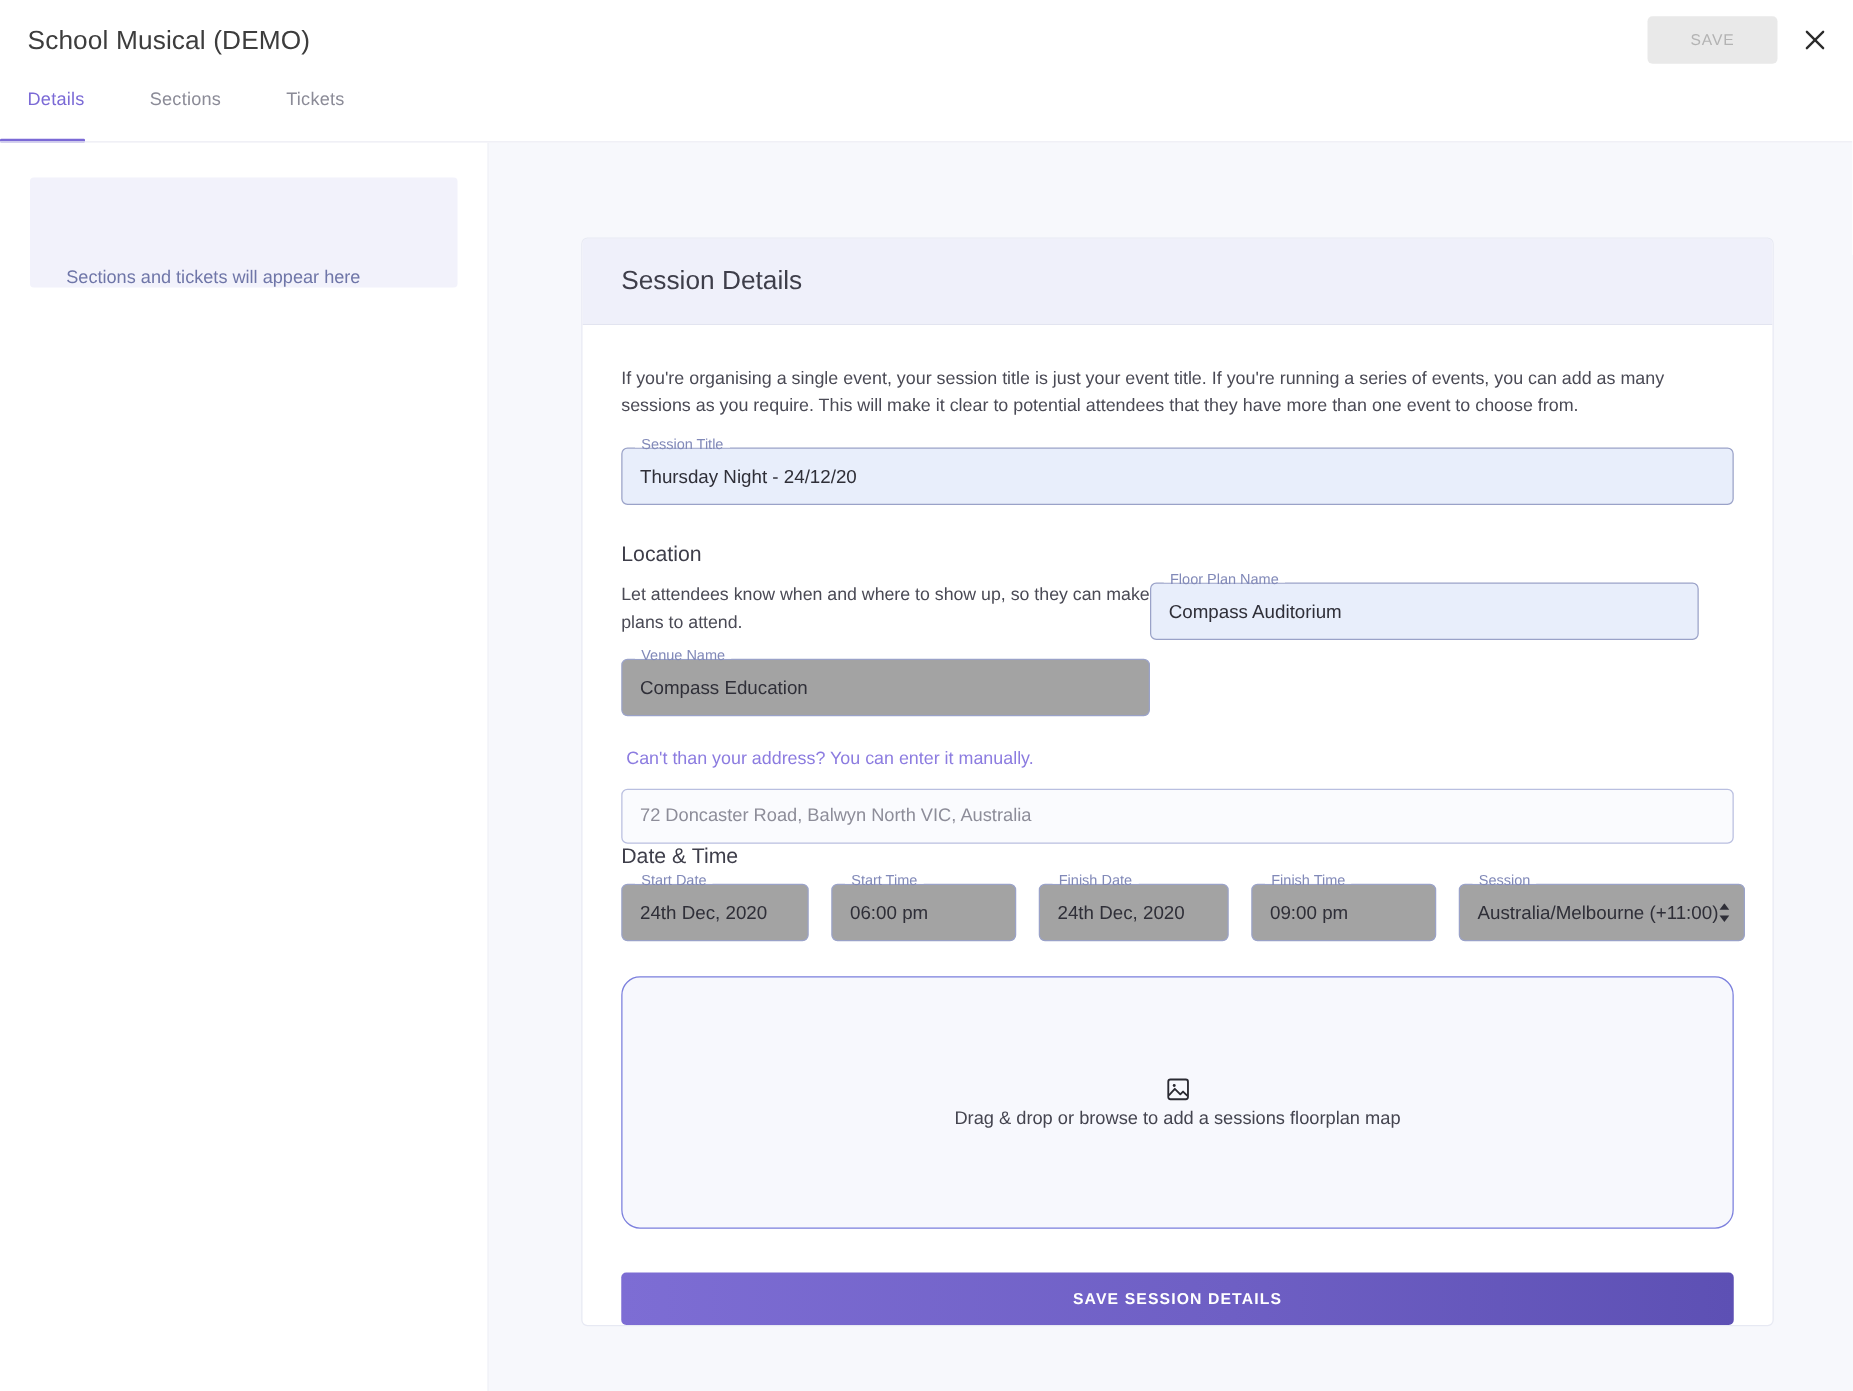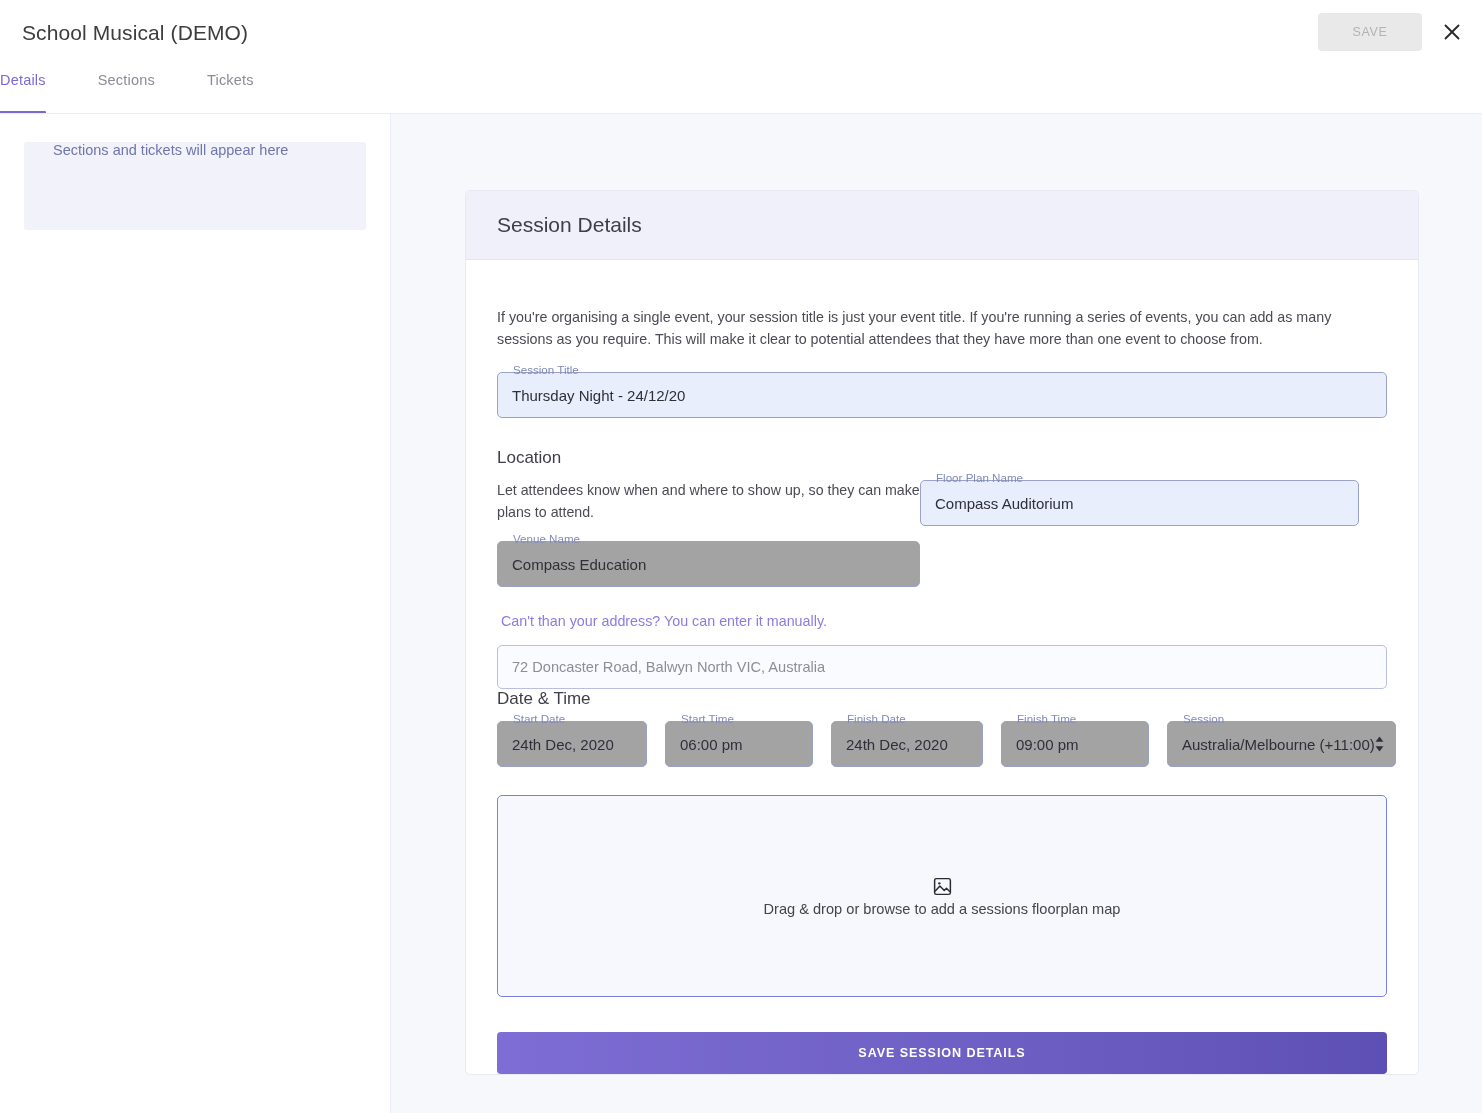--- a/index.html
+++ b/index.html
@@ -54,20 +54,21 @@
   }
   .close-icon svg { display:block; }
 
   
   .tabs {
     position: relative;
     height: 48px;
     background: #ffffff;
     display: flex;
     align-items: flex-start;
+    padding-left: 22px;
     gap: 0;
   }
   .tab {
     height: 46px;
     padding: 0 26px 0 0;
     margin-right: 26px;
     font-size: 14.5px;
     color: #8b8b97;
     letter-spacing: .2px;
     cursor: pointer;
@@ -102,21 +103,21 @@
     width: 391px;
     background: #ffffff;
     border-right: 1px solid #eceef5;
     padding: 28px 24px 0 24px;
   }
   .placeholder-box {
     background: #f2f2fb;
     border-radius: 3px;
     height: 88px;
     display: flex;
-    align-items: flex-start;
+    align-items: flex-end;
     padding-left: 29px;
     color: #6f76a8;
     font-size: 14.5px;
   }
   .main {
     flex: 1;
     background: #f7f8fc;
     padding: 76px 56px 0 74px;
     overflow: hidden;
   }
@@ -133,21 +134,21 @@
     border-bottom: 1px solid #e2e4f0;
     border-radius: 4px 4px 0 0;
     padding: 22px 0 22px 31px;
   }
   .card-header h2 {
     margin: 0;
     font-size: 21px;
     font-weight: 400;
     color: #3e3e4a;
   }
-  .card-body { padding: 47px 31px 0 31px; }
+  .card-body { padding: 33px 31px 0 31px; }
 
   .intro {
     font-size: 14.3px;
     color: #4a4a55;
     line-height: 1.52;
     margin: 0 0 22px 0;
     max-width: 890px;
   }
 
   
@@ -259,21 +260,21 @@
     flex-direction: column;
     gap: 2px;
     color: #2f2f38;
   }
 
   
   .dropzone {
     margin-top: 28px;
     height: 202px;
     border: 1px solid #7b7fdd;
-    border-radius: 5px;
+    border-radius: 15px;
     background: #f7f8fd;
     display: flex;
     flex-direction: column;
     align-items: center;
     justify-content: center;
     cursor: pointer;
   }
   .dz-text {
     font-size: 14.6px;
     color: #44444f;

